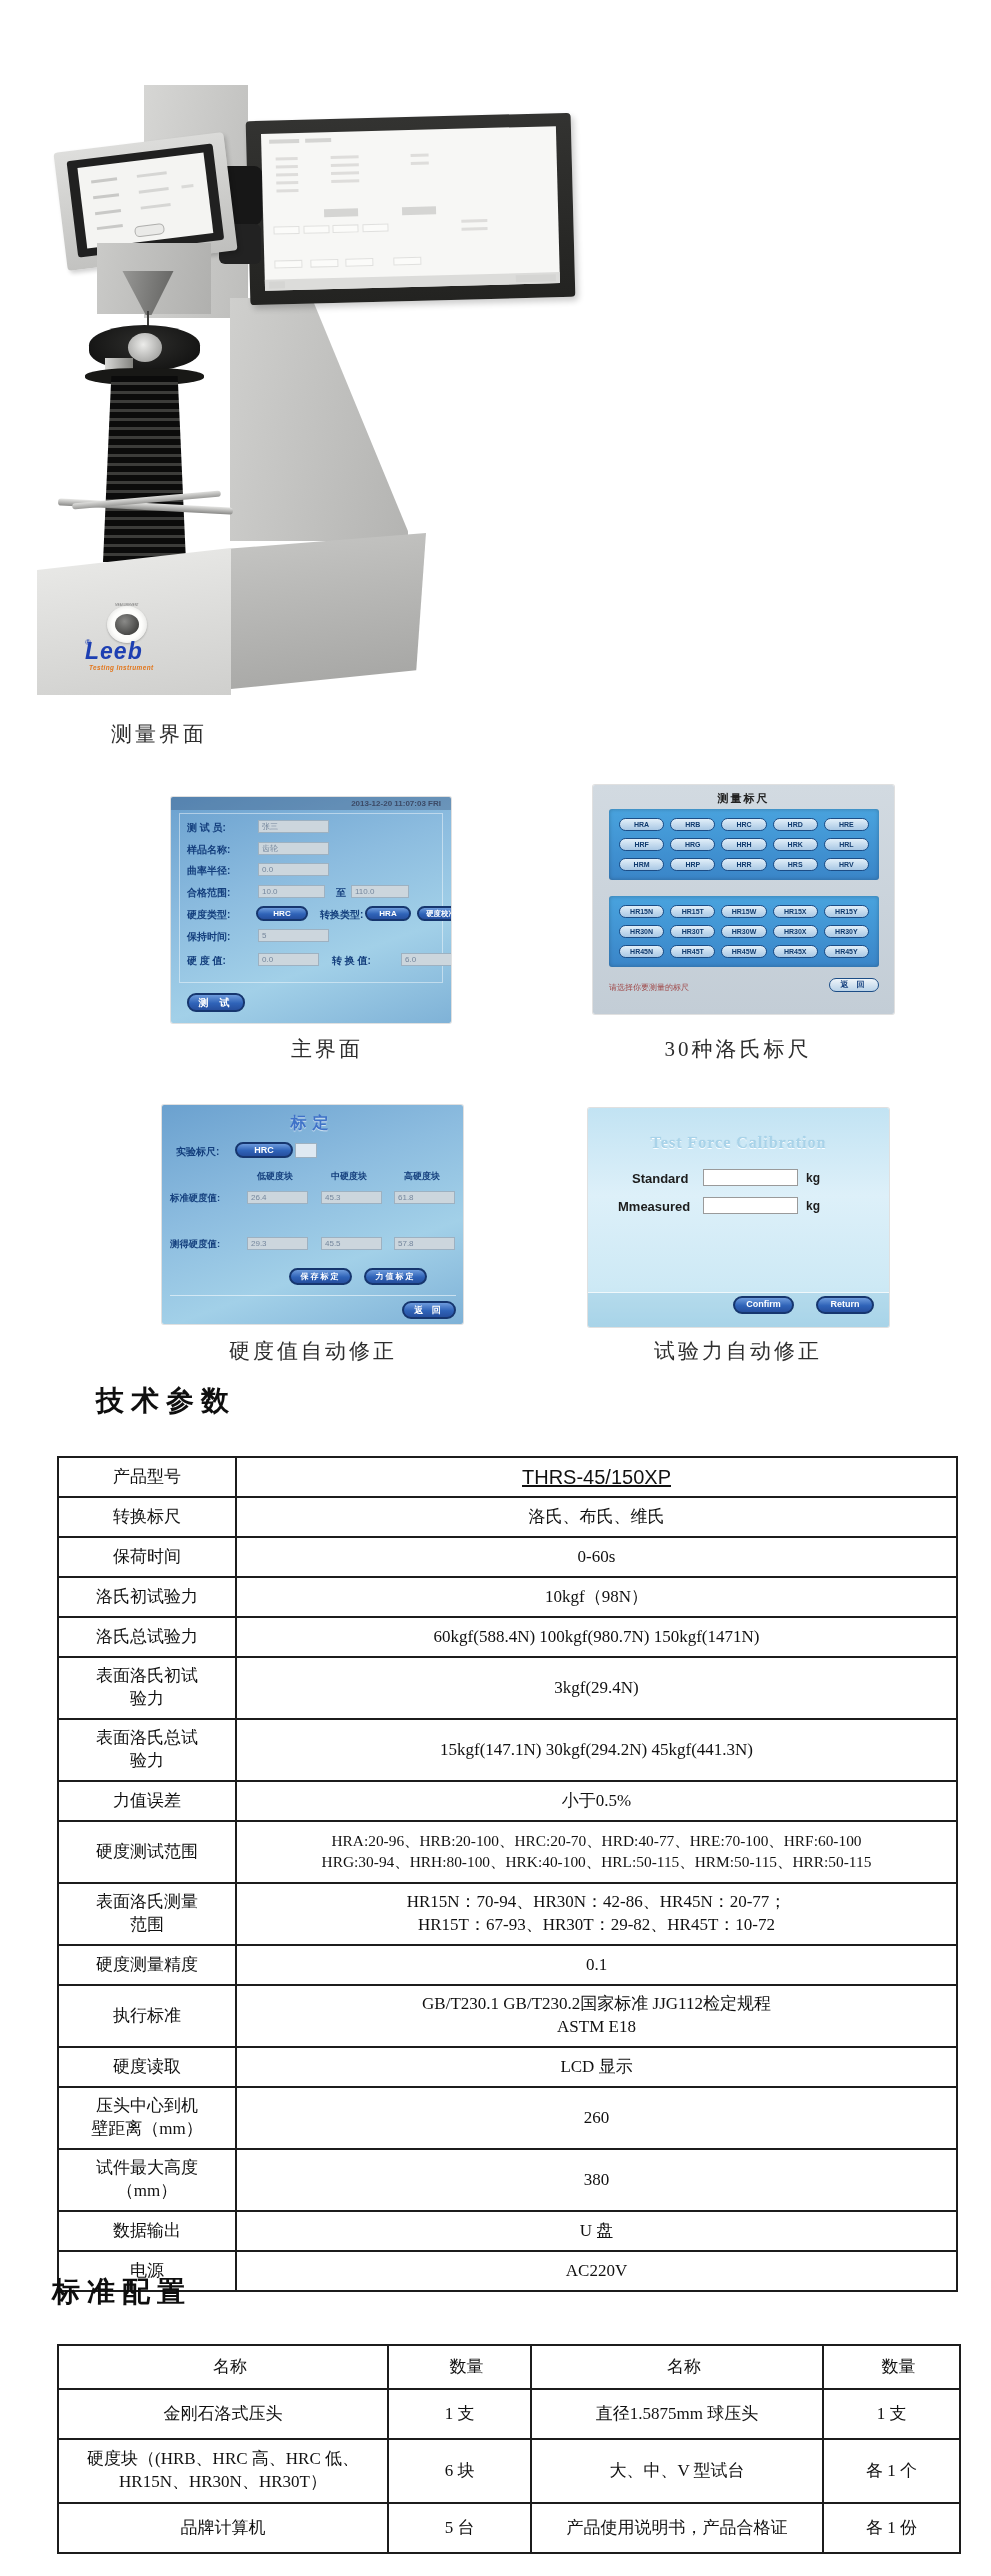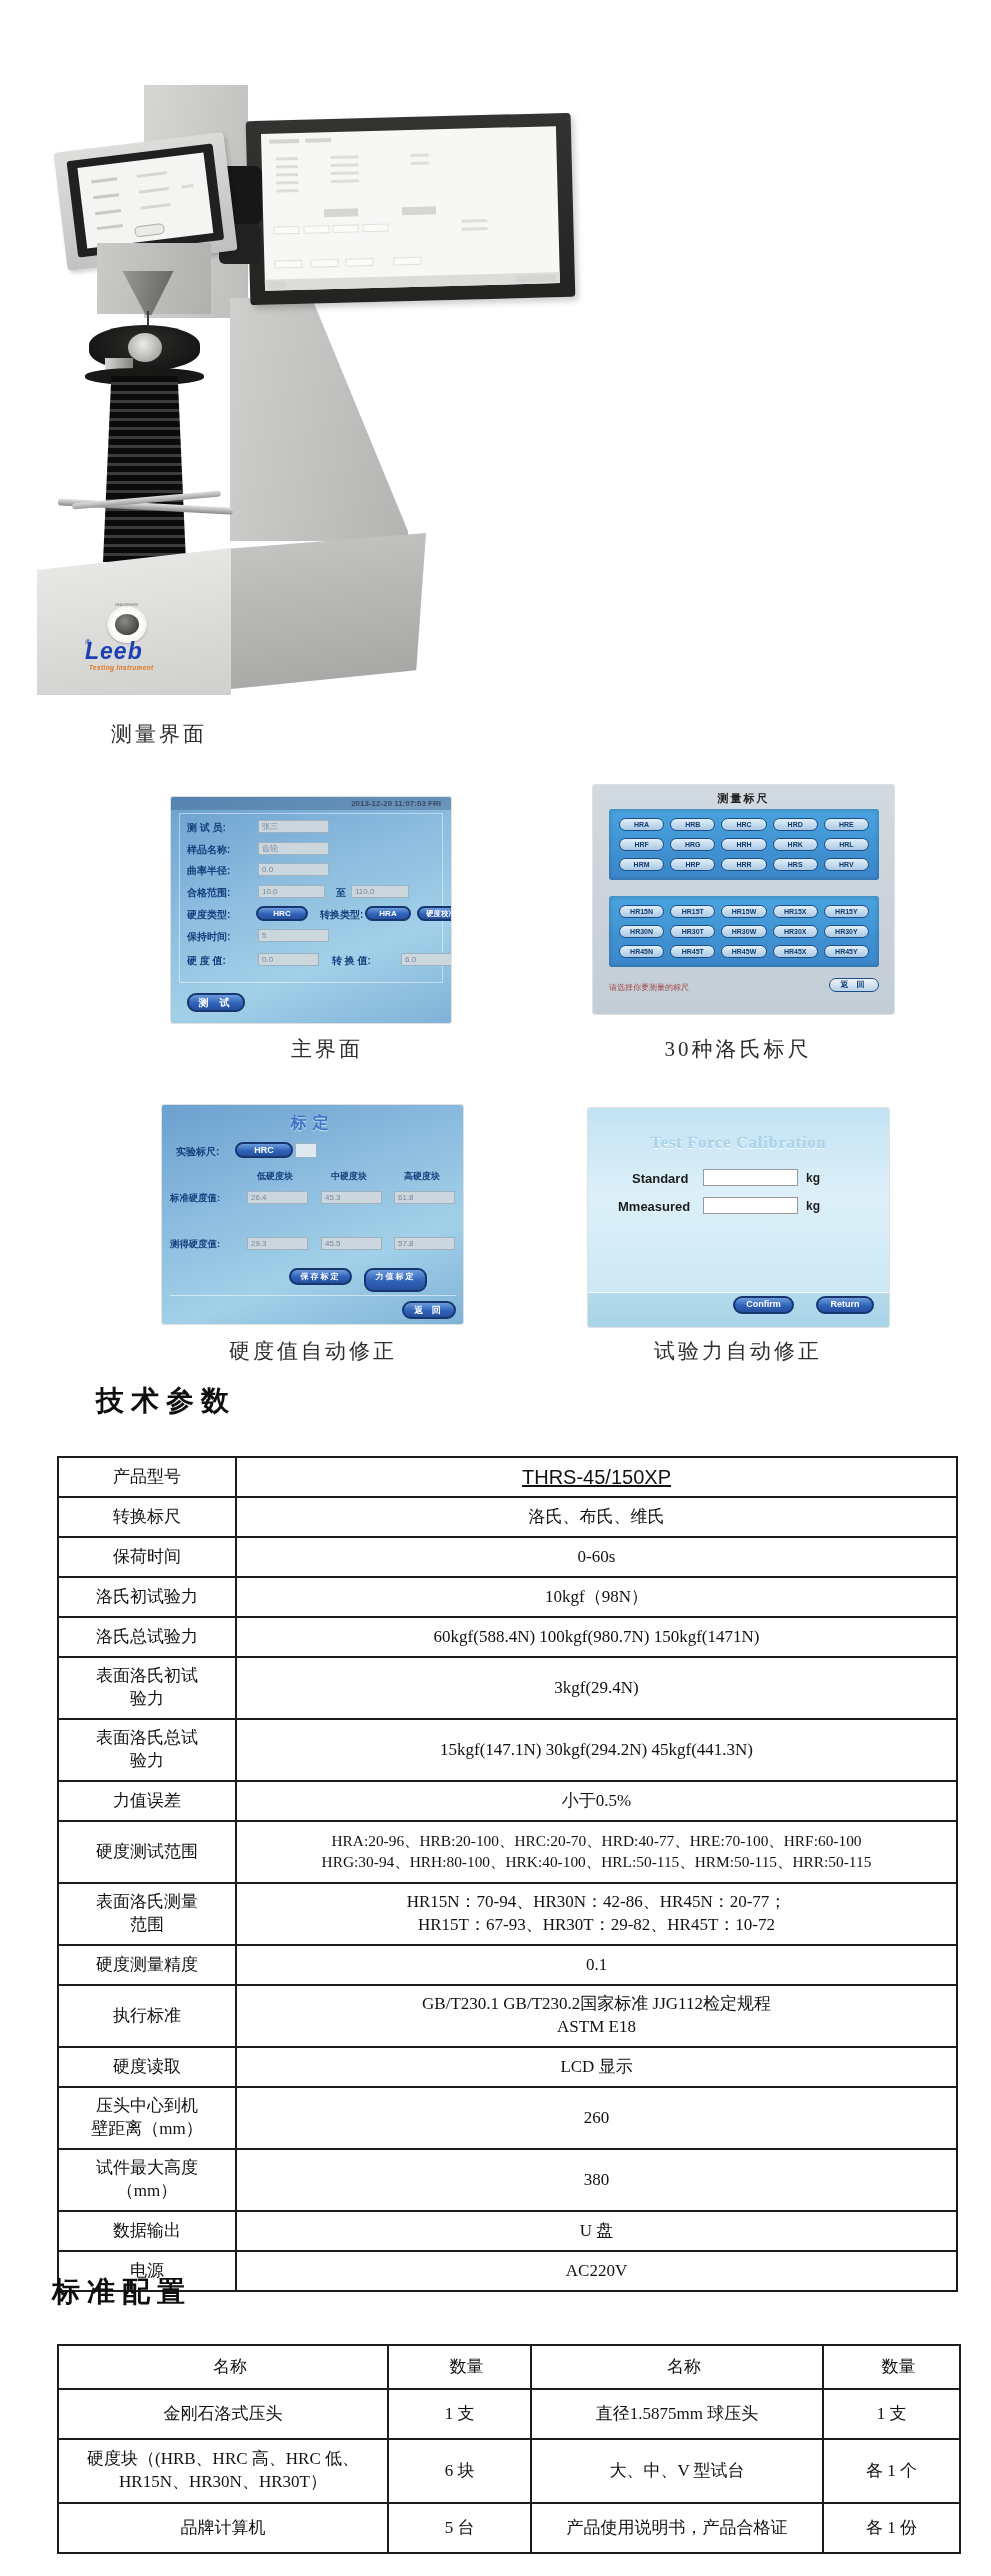--- a/index.html
+++ b/index.html
@@ -285,21 +285,21 @@
     <div class="lbl" style="left:242px;top:65px;font-size:9px;">高硬度块</div>
     <div class="lbl" style="left:8px;top:87px;font-size:9.4px;">标准硬度值:</div>
     <div class="fld" style="left:85px;top:86px;width:61px;">26.4</div>
     <div class="fld" style="left:159px;top:86px;width:61px;">45.3</div>
     <div class="fld" style="left:232px;top:86px;width:61px;">61.8</div>
     <div class="lbl" style="left:8px;top:133px;font-size:9.4px;">测得硬度值:</div>
     <div class="fld" style="left:85px;top:132px;width:61px;">29.3</div>
     <div class="fld" style="left:159px;top:132px;width:61px;">45.5</div>
     <div class="fld" style="left:232px;top:132px;width:61px;">57.8</div>
     <div class="bbtn" style="left:127px;top:163px;width:63px;height:17px;font-size:8px;line-height:13px;letter-spacing:2px;">保存标定</div>
-    <div class="bbtn" style="left:202px;top:163px;width:63px;height:24px;font-size:8px;line-height:13px;letter-spacing:2px;font-family:Liberation Serif, serif;">力值标定</div>
+    <div class="bbtn" style="left:202px;top:163px;width:63px;height:17px;font-size:8px;line-height:13px;letter-spacing:2px;font-family:Liberation Serif, serif;">力值标定</div>
     <div class="divider"></div>
     <div class="bbtn" style="left:240px;top:196px;width:54px;height:18px;font-size:9px;line-height:14px;letter-spacing:3px;">返 回</div>
   </div>
 
   <div id="shotD" class="shot">
     <div class="title">Test Force Calibration</div>
     <div class="dlabel" style="left:44px;top:63px;">Standard</div>
     <div class="dinput" style="left:115px;top:61px;"></div>
     <div class="dlabel" style="left:218px;top:63px;font-size:12px;">kg</div>
     <div class="dlabel" style="left:30px;top:91px;">Mmeasured</div>

